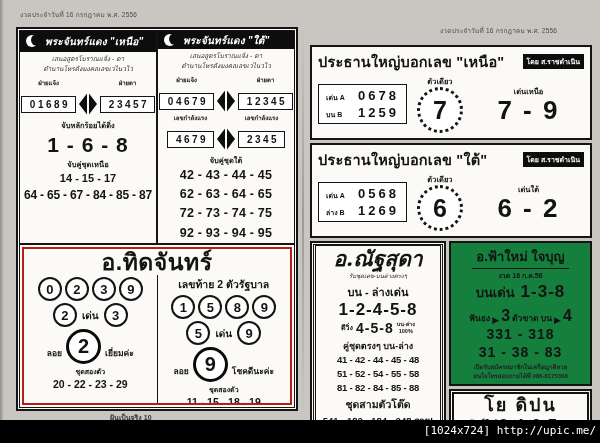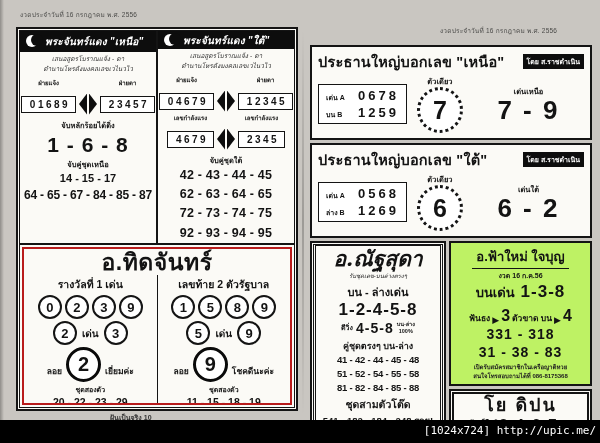--- a/index.html
+++ b/index.html
@@ -93,21 +93,21 @@
   .natrun .s{font-size:7px;font-weight:bold;}
   .natrun .v{font-size:14px;font-weight:900;letter-spacing:1px;}
   .natrun .side{display:flex;flex-direction:column;font-size:5.5px;font-weight:bold;line-height:1.2;}
   .natpairs-lbl{font-size:9px;font-weight:900;margin-top:3px;}
   .natpair{font-size:9.5px;font-weight:bold;line-height:1.5;letter-spacing:-.2px;}
   .nat3lbl{font-size:10.5px;font-weight:900;margin-top:1px;}
   .nat3{font-size:9.5px;font-weight:bold;}
   .natfine{font-size:5.5px;line-height:1.35;color:#333;margin-top:2px;font-weight:bold;}
 
   .rightcol{flex:1;display:flex;flex-direction:column;gap:3px;}
-  .fahbox{border:2px solid #141414;background:#bef264;text-align:center;padding:3px 2px 4px;}
+  .fahbox{border:2px solid #141414;background:#15803d;text-align:center;padding:3px 2px 4px;}
   .fahtitle{font-size:13px;font-weight:900;display:inline-block;border-bottom:1.5px solid #141414;padding:0 4px 1px;}
   .fahdraw{font-size:7px;font-weight:bold;margin-top:1px;}
   .fahtop{display:flex;justify-content:center;align-items:baseline;gap:6px;margin-top:1px;}
   .fahtop .t{font-size:13px;font-weight:900;}
   .fahtop .v{font-size:17px;font-weight:900;letter-spacing:1px;}
   .fahbet{display:flex;justify-content:center;align-items:flex-end;gap:2px;margin-top:4px;}
   .fahbet .s{font-size:8.5px;font-weight:900;}
   .fahbet .d{font-size:16px;font-weight:900;}
   .fahbet .tri{font-size:9px;}
   .fahrow{font-size:14px;font-weight:900;letter-spacing:1px;line-height:1.3;}
@@ -211,21 +211,20 @@
           <div class="setrow">72 - 73 - 74 - 75</div>
           <div class="setrow">92 - 93 - 94 - 95</div>
         </div>
       </div>
     </div>
 
     <div class="thidbox">
       <div class="thidtitle">อ.ทิดจันทร์</div>
       <div class="tcols">
         <div class="tcol">
-          <div class="head">รางวัลที่ 1 เด่น</div>
           <div class="circrow">
             <span class="circ">0</span>
             <span class="circ">2</span>
             <span class="circ">3</span>
             <span class="circ">9</span>
           </div>
           <div class="circrow">
             <span class="circ">2</span>
             <span class="pairword">เด่น</span>
             <span class="circ">3</span>

